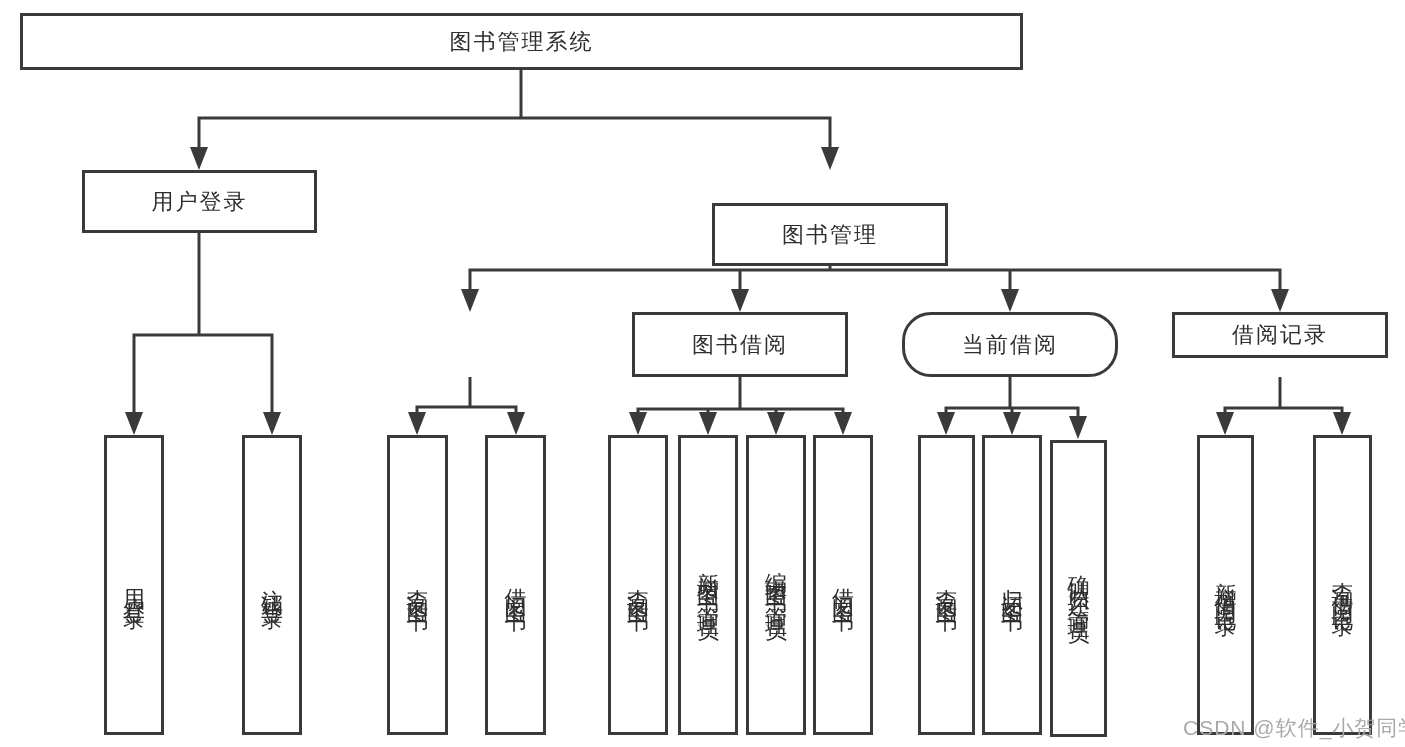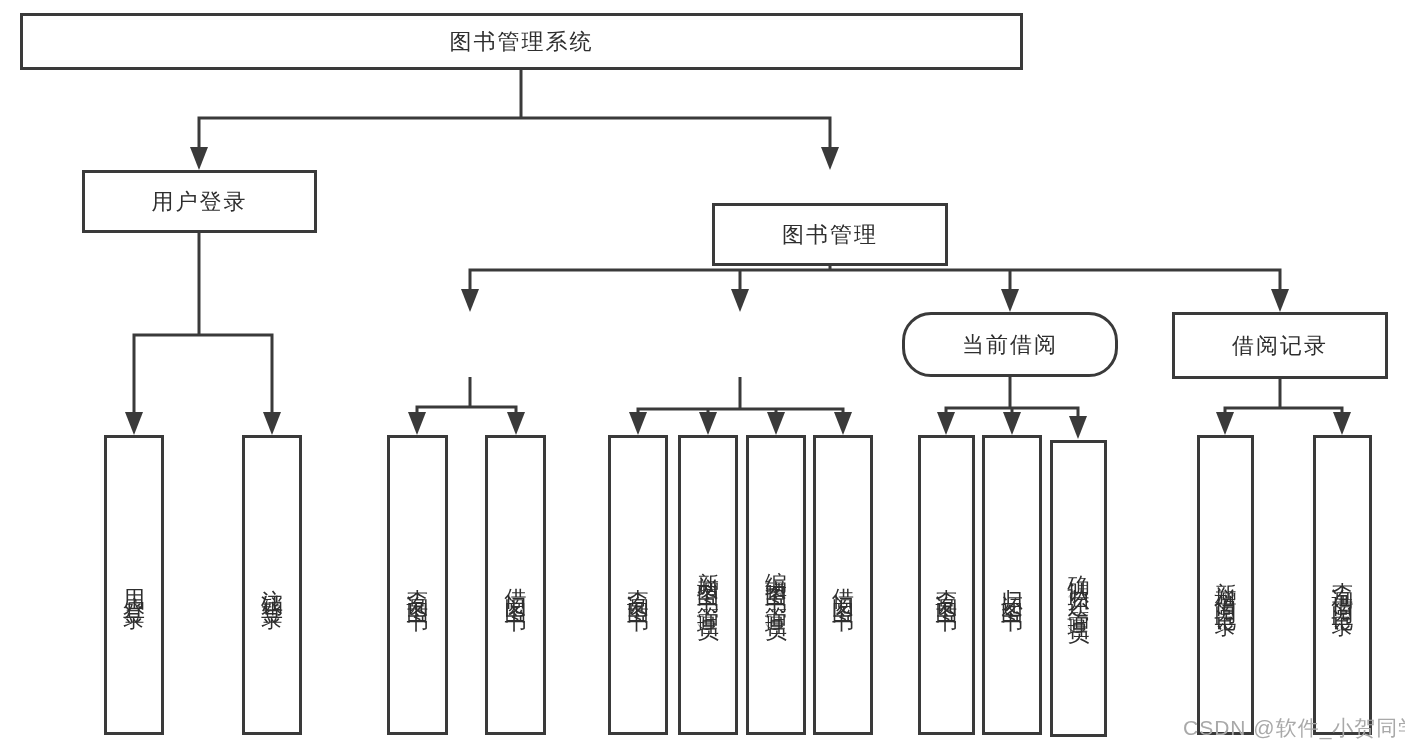--- a/index.html
+++ b/index.html
@@ -92,22 +92,23 @@
       <path d="M1216 412h18l-9 23z"></path>
       <path d="M1333 412h18l-9 23z"></path>
     </g>
   </svg>
 
   <div class="box" style="left:20px;top:13px;width:1003px;height:57px;">图书管理系统</div>
 
   <div class="box" style="left:82px;top:170px;width:235px;height:63px;">用户登录</div>
   <div class="box" style="left:712px;top:170px;width:236px;height:63px;margin-top:33px;">图书管理</div>
 
+  <div class="box" style="left:632px;top:312px;width:216px;height:65px;">图书借阅</div>
   <div class="box" style="left:902px;top:312px;width:216px;height:65px;border-radius:29px;">当前借阅</div>
-  <div class="box" style="left:1172px;top:312px;width:216px;height:67px;">借阅记录</div>
+  <div class="box" style="left:1172px;top:312px;width:216px;height:46px;">借阅记录</div>
 
   <div class="box vbox" style="left:104px;top:435px;width:60px;height:300px;">用户登录</div>
   <div class="box vbox" style="left:242px;top:435px;width:60px;height:300px;">注销登录</div>
 
   <div class="box vbox" style="left:387px;top:435px;width:61px;height:300px;">查询图书</div>
   <div class="box vbox" style="left:485px;top:435px;width:61px;height:300px;">借阅图书</div>
 
   <div class="box vbox" style="left:608px;top:435px;width:60px;height:300px;">查询图书</div>
   <div class="box vbox" style="left:678px;top:435px;width:60px;height:300px;">新增图书（管理员）</div>
   <div class="box vbox" style="left:746px;top:435px;width:60px;height:300px;">编辑图书（管理员）</div>

